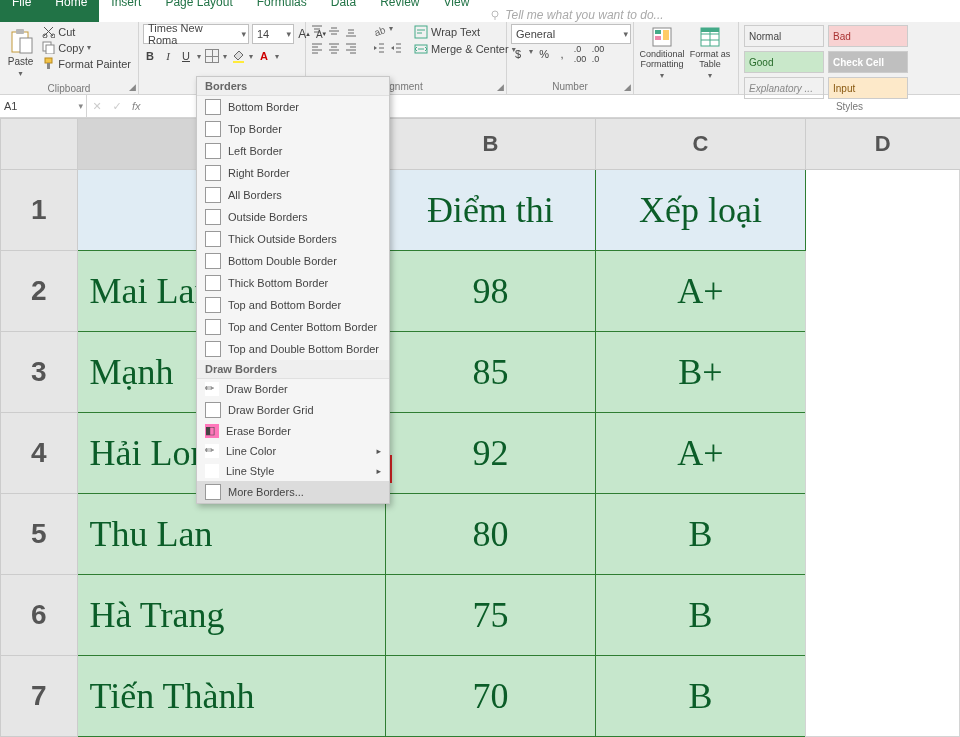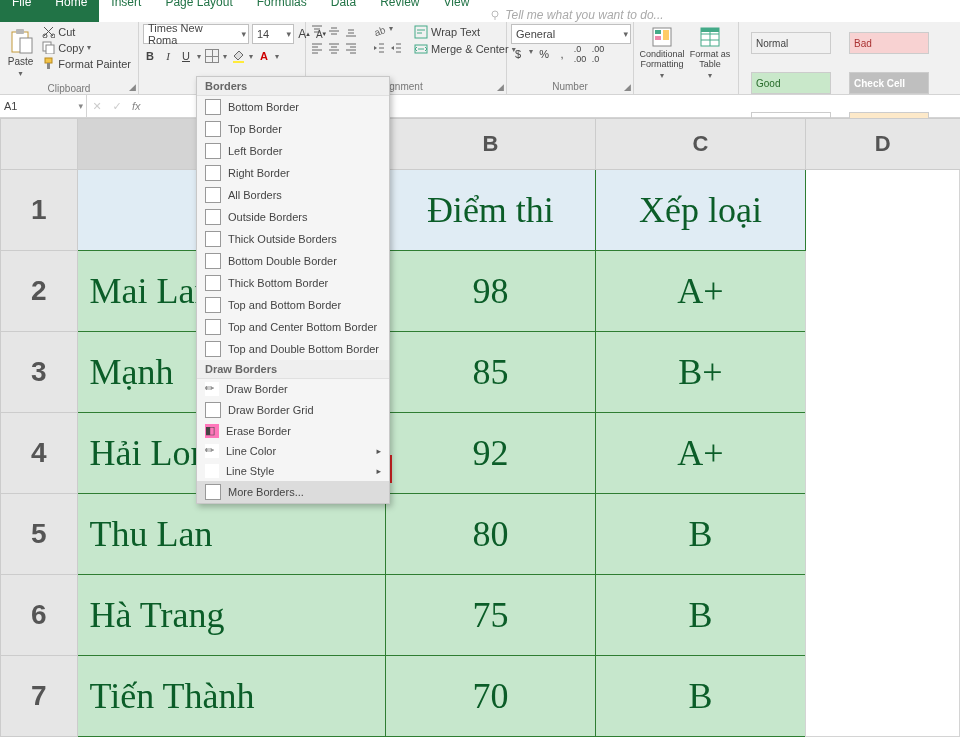--- a/index.html
+++ b/index.html
@@ -16,21 +16,21 @@
 .caret{font-size:8px;color:#666}
 .vcol{display:flex;flex-direction:column;gap:1px}
 .big-btn{display:flex;flex-direction:column;align-items:center;justify-content:center;width:46px;height:58px;font-size:10px;text-align:center;gap:2px;cursor:pointer}
 .font-combo{display:flex;align-items:center;gap:3px;margin-bottom:3px}
 .combo{border:1px solid #c0c0c0;background:#fff;height:18px;display:flex;align-items:center;padding:0 14px 0 4px;font-size:11px;position:relative}
 .combo::after{content:"▾";position:absolute;right:2px;font-size:9px;color:#666}
 .mini{width:14px;height:14px;display:inline-flex;align-items:center;justify-content:center;font-size:11px;color:#444}
 .mini.b{font-weight:bold}
 .mini.i{font-style:italic;font-family:serif}
 .mini.u{text-decoration:underline}
-.style-cell{width:70px;height:20px;border:1px solid #ccc;font-size:10px;display:flex;align-items:center;padding:0 4px;margin:8px}
+.style-cell{width:70px;height:20px;border:1px solid #ccc;font-size:10px;display:flex;align-items:center;padding:0 4px;margin:1px}
 .namebox-row{display:flex;align-items:center;height:22px;border-bottom:1px solid #d4d4d4;background:#fff}
 .namebox{width:78px;border-right:1px solid #d4d4d4;padding:0 4px;font-size:11px;height:100%;display:flex;align-items:center;position:relative}
 .namebox::after{content:"▾";position:absolute;right:3px;font-size:9px;color:#888}
 .fx-btn{width:20px;text-align:center;color:#888;font-size:11px}
 .fx-label{font-style:italic;color:#888;padding:0 5px;font-size:11px}
 .grid-area{position:relative}
 table.sheet{border-collapse:collapse}
 .colhdr{background:#e6e6e6;border:1px solid #ccc;text-align:center;font-size:22px;color:#555;height:48px}
 .colhdr.sel{background:#d4d4d4}
 .rowhdr{background:#e6e6e6;border:1px solid #ccc;text-align:center;font-size:28px;color:#555;width:75px}

